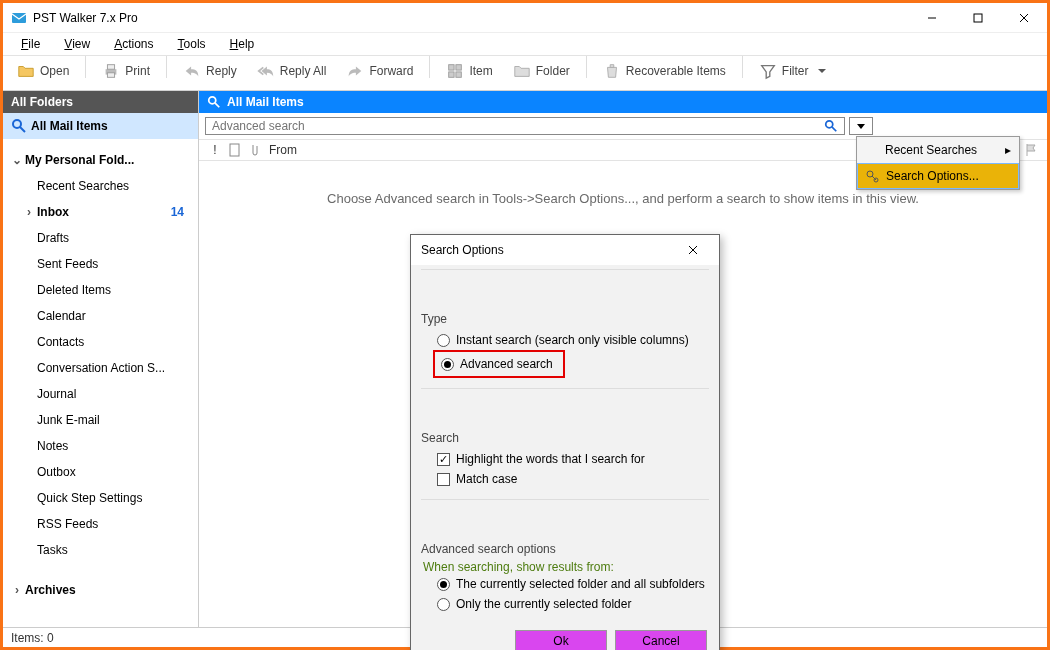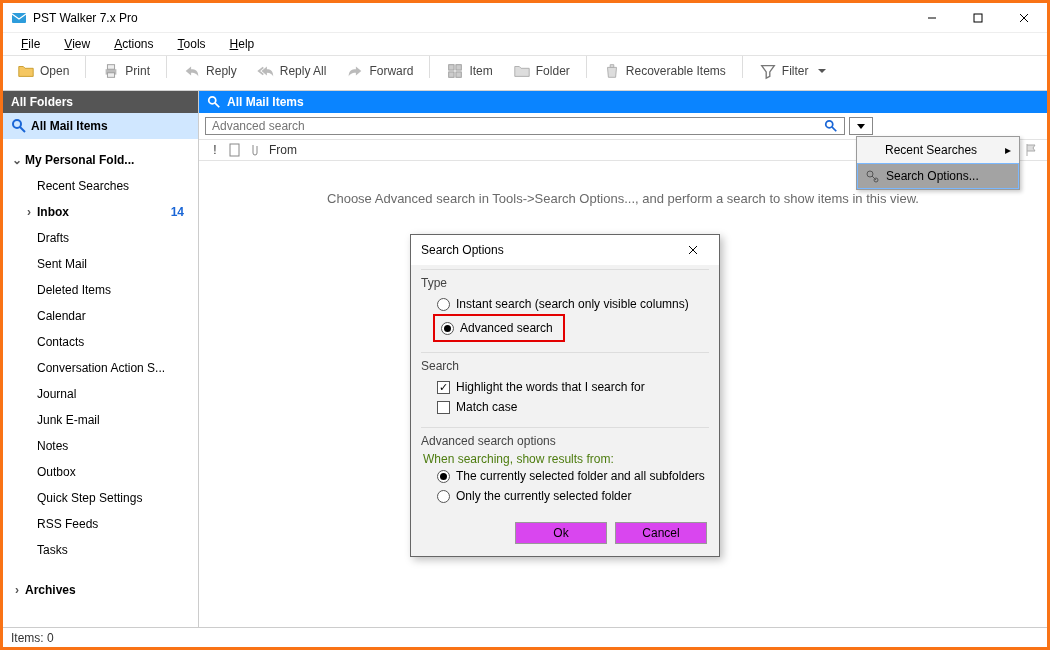--- a/index.html
+++ b/index.html
@@ -55,32 +55,32 @@
 .cols .cicon { width: 20px; display: flex; justify-content: center; }
 .cols .cfrom { flex: 1; padding-left: 4px; }
 .cols .crecv { width: 120px; text-align: left; }
 .cols .sortarr { color: #777; }
 
 .content-body { flex: 1; position: relative; padding-top: 30px; text-align: center; color: #6a6a6a; font-size: 13px; }
 
 
 .dd-menu { position: absolute; top: 136px; left: 856px; width: 164px; background: #f4f4f4; border: 1px solid #9a9a9a; box-shadow: 2px 2px 4px rgba(0,0,0,0.2); }
 .dd-item { height: 26px; display: flex; align-items: center; padding: 0 8px 0 28px; position: relative; cursor: default; }
-.dd-item.highlight { background: #a3a3a3; border: 1px solid #7ab8ff; }
+.dd-item.highlight { background: #eab308; border: 1px solid #7ab8ff; }
 .dd-item .sub-arrow { position: absolute; right: 8px; }
 .dd-item .dd-icon { position: absolute; left: 6px; width: 16px; height: 16px; }
 
 
 .dialog { position: absolute; top: 234px; left: 410px; width: 310px; background: #f2f2f2; border: 1px solid #666; box-shadow: 3px 3px 8px rgba(0,0,0,0.25); }
 .dialog-title { height: 30px; display: flex; align-items: center; padding: 0 10px; background: #fff; }
 .dialog-title .txt { flex: 1; font-size: 12px; }
 .dialog-title .close { width: 32px; height: 24px; display:flex; align-items:center; justify-content:center; cursor: pointer; }
 .dialog-body { padding: 4px 10px 10px; }
 .group { border-top: 1px solid #ddd; padding: 6px 0 10px; }
-.group-label { color: #444; font-size: 12px; margin-bottom: 4px; }
+.group-label { color: #444; font-size: 12px; margin-bottom: 4px; margin-top: 36px; }
 .radio-row, .check-row { display: flex; align-items: center; gap: 6px; padding: 3px 0 3px 16px; }
 .radio, .check { width: 13px; height: 13px; border: 1px solid #555; background: #fff; display: flex; align-items: center; justify-content: center; }
 .radio { border-radius: 50%; }
 .radio.checked::after { content: ""; width: 7px; height: 7px; background: #000; border-radius: 50%; }
 .check.checked::after { content: "✓"; font-size: 11px; line-height: 11px; color: #000; }
 .red-box { border: 2px solid #e30000; display: inline-flex; align-items: center; padding: 2px 10px 2px 0; margin-left: 12px; }
 .red-box .radio-row { padding-left: 6px; }
 .dialog-buttons { display: flex; justify-content: flex-end; gap: 8px; padding: 6px 2px 2px; }
 .btn { width: 92px; height: 22px; border: 1px solid #999; background: #d946ef; display:flex; align-items:center; justify-content:center; cursor:pointer; }
 
@@ -221,21 +221,21 @@
             <span class="expander">›</span>
             <span class="txt">Inbox</span>
             <span class="count">14</span>
           </div>
           <div class="sidebar-row indent1">
             <span class="expander"></span>
             <span class="txt">Drafts</span>
           </div>
           <div class="sidebar-row indent1">
             <span class="expander"></span>
-            <span class="txt">Sent Mail</span>
+            <span class="txt">Sent Feeds</span>
           </div>
           <div class="sidebar-row indent1">
             <span class="expander"></span>
             <span class="txt">Deleted Items</span>
           </div>
           <div class="sidebar-row indent1">
             <span class="expander"></span>
             <span class="txt">Calendar</span>
           </div>
           <div class="sidebar-row indent1">

